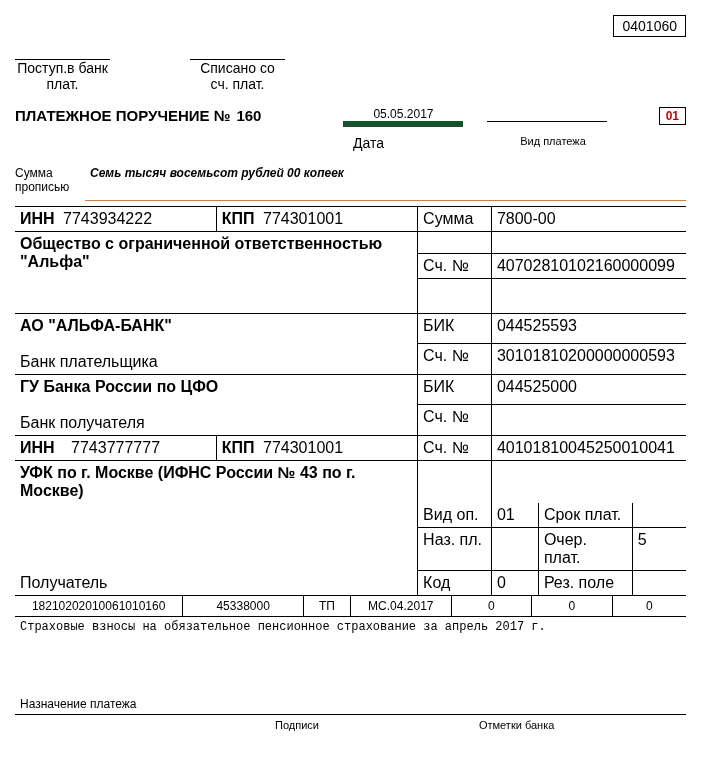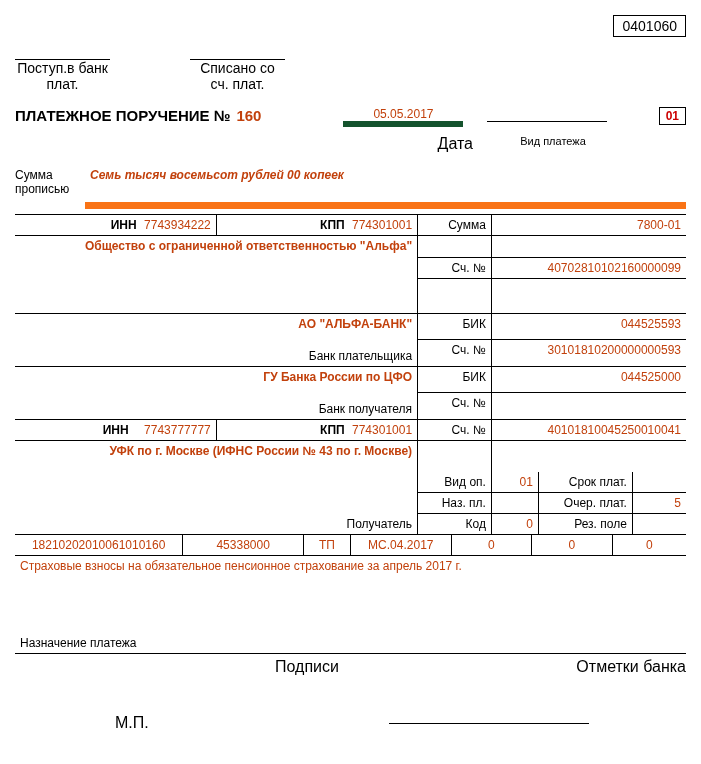--- a/index.html
+++ b/index.html
@@ -1,17 +1,17 @@
 <!DOCTYPE html>
 <html><head>
   <meta charset="utf-8">
   <style>
     * { margin: 0; padding: 0; box-sizing: border-box; }
     body { font-family: Arial, sans-serif; font-size: 12px; background: white; width: 701px; padding: 15px; }
-    .blue { color: #c2410c; }
+    .blue { color: #000000; }
     .bold { font-weight: bold; }
     .italic { font-style: italic; }
     
     .form-code { 
       float: right; 
       border: 1.5px solid #000; 
       padding: 2px 8px; 
       font-size: 14px;
       margin-bottom: 5px;
     }
@@ -35,21 +35,21 @@
     }
     .doc-title { font-weight: bold; font-size: 15px; }
     .doc-num { font-size: 15px; font-weight: bold; margin-left: 2px; }
     
     .date-box { 
       border-bottom: 6px solid #14532d; 
       min-width: 120px; 
       text-align: center;
       margin-left: 78px;
     }
-    .date-label { font-size: 16px; text-align: right; min-width: 120px; margin-left: 78px; }
+    .date-label { font-size: 14px; text-align: left; min-width: 120px; margin-left: 78px; }
     
     .payment-type-box { 
       border-bottom: 1px solid #000; 
       min-width: 120px; 
       margin-left: 20px;
     }
     .payment-type-label { font-size: 11px; text-align: center; min-width: 120px; margin-left: 20px; }
     
     .status-code { 
       border: 1.5px solid #000; 
@@ -63,34 +63,33 @@
     
     table.main { 
       width: 100%; 
       border-collapse: collapse; 
       margin-top: 5px;
     }
     table.main td { 
       border: 1px solid #000; 
       padding: 3px 5px; 
       vertical-align: top;
-      font-size: 12px;
-      text-align: right;
+      font-size: 16px;
     }
     
     .no-top { border-top: none !important; }
     .no-bottom { border-bottom: none !important; }
     .no-left { border-left: none !important; }
     .no-right { border-right: none !important; }
     
     .amount-words-row { display: flex; align-items: flex-start; margin-bottom: 2px; }
     .amount-words-label { width: 70px; }
     .amount-words-box { 
       flex: 1; 
-      border-bottom: 7px solid #f97316; 
+      border-bottom: 1px solid #f97316; 
       padding-bottom: 20px;
       padding-left: 5px;
     }
     
     table.codes-row { width: 100%; border-collapse: collapse; }
     table.codes-row td { 
       border: 1px solid #000; 
       padding: 3px 6px; 
       text-align: center;
       font-size: 12px;
@@ -100,23 +99,23 @@
       padding: 3px 5px 60px 5px; 
     }
     .sig-line { 
       border-bottom: 1px solid #000; 
       min-width: 200px; 
       height: 20px;
       margin-top: 20px;
     }
     .sig-labels { 
       display: flex; 
-      justify-content: space-between;
+      justify-content: flex-start;
       margin-top: 2px;
-      font-size: 16px;
+      font-size: 11px;
     }
     .mp { margin-top: 30px; margin-left: 100px; font-size: 16px; }
     
     .stamp-area { display: flex; margin-top: 8px; }
     .sig-block { margin-left: 240px; }
   </style>
 </head>
 <body>
 
 <div class="form-code">0401060</div>
@@ -159,21 +158,21 @@
       <tr>
     <td style="width:30%" class="no-left">
       <span class="bold">ИНН</span>
       <span class="blue" style="margin-left:4px;">7743934222</span>
     </td>
     <td style="width:30%">
       <span class="bold">КПП</span>
       <span class="blue" style="margin-left:4px;">774301001</span>
     </td>
     <td style="width:11%">Сумма</td>
-    <td style="width:29%" class="no-right blue">7800-01</td>
+    <td style="width:29%" class="no-right blue">7800-00</td>
   </tr>
   <tr>
     <td colspan="2" rowspan="2" class="no-left no-bottom">
       <div class="blue bold">Общество с ограниченной ответственностью "Альфа"</div>
     </td>
     <td class="no-bottom" style="height:22px;"></td>
     <td class="no-bottom no-right"></td>
   </tr>
   <tr>
     <td>Сч. №</td>
@@ -267,21 +266,21 @@
     <td style="width:18%" class="blue no-top">45338000</td>
     <td style="width:7%" class="blue no-top">ТП</td>
     <td style="width:15%" class="blue no-top">МС.04.2017</td>
     <td style="width:12%" class="blue no-top">0</td>
     <td style="width:12%" class="blue no-top">0</td>
     <td style="width:11%" class="blue no-right no-top">0</td>
   </tr>
 </tbody>
   </table>
 
-<div class="purpose-text blue" style="border-bottom:none;">Страховые взносы на обязательное пенсионное страхование за апрель 2017 г.</div>
+<div class="purpose-text blue" style="border-bottom:none;font-family:Liberation Mono, monospace;">Страховые взносы на обязательное пенсионное страхование за апрель 2017 г.</div>
 
 <div style="border-bottom:1px solid #000; padding:3px 5px;">Назначение платежа</div>
 
 <div class="sig-labels" style="margin-top:4px;">
   <span style="margin-left:260px;">Подписи</span>
   <span style="margin-left:160px;">Отметки банка</span>
 </div>
 
 <div class="stamp-area">
   <div class="mp">М.П.</div>

